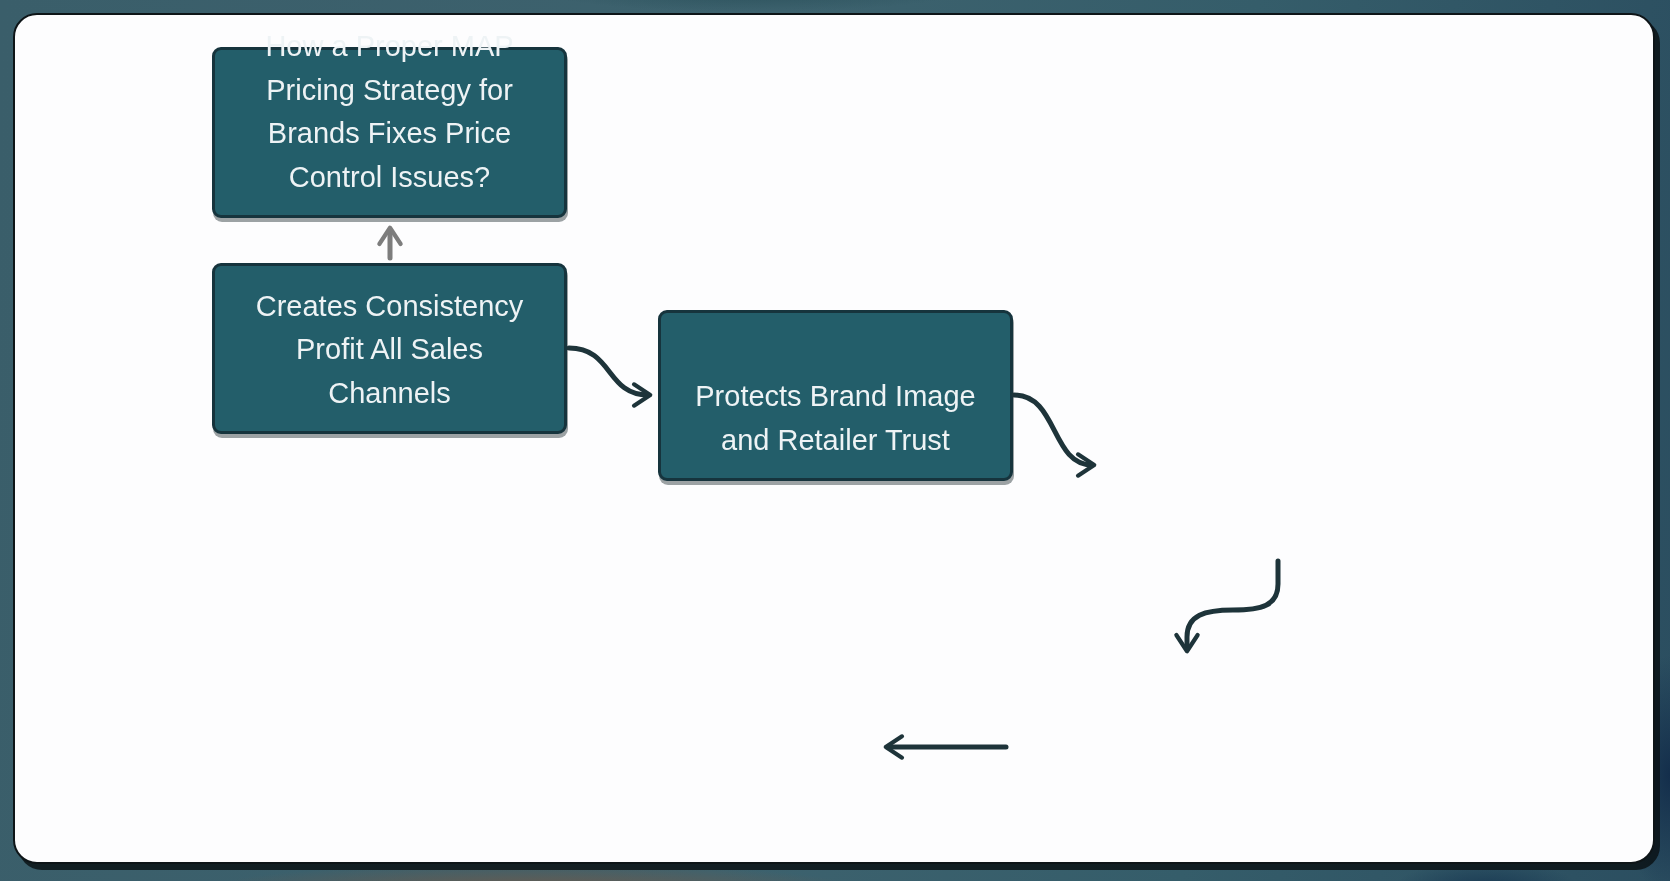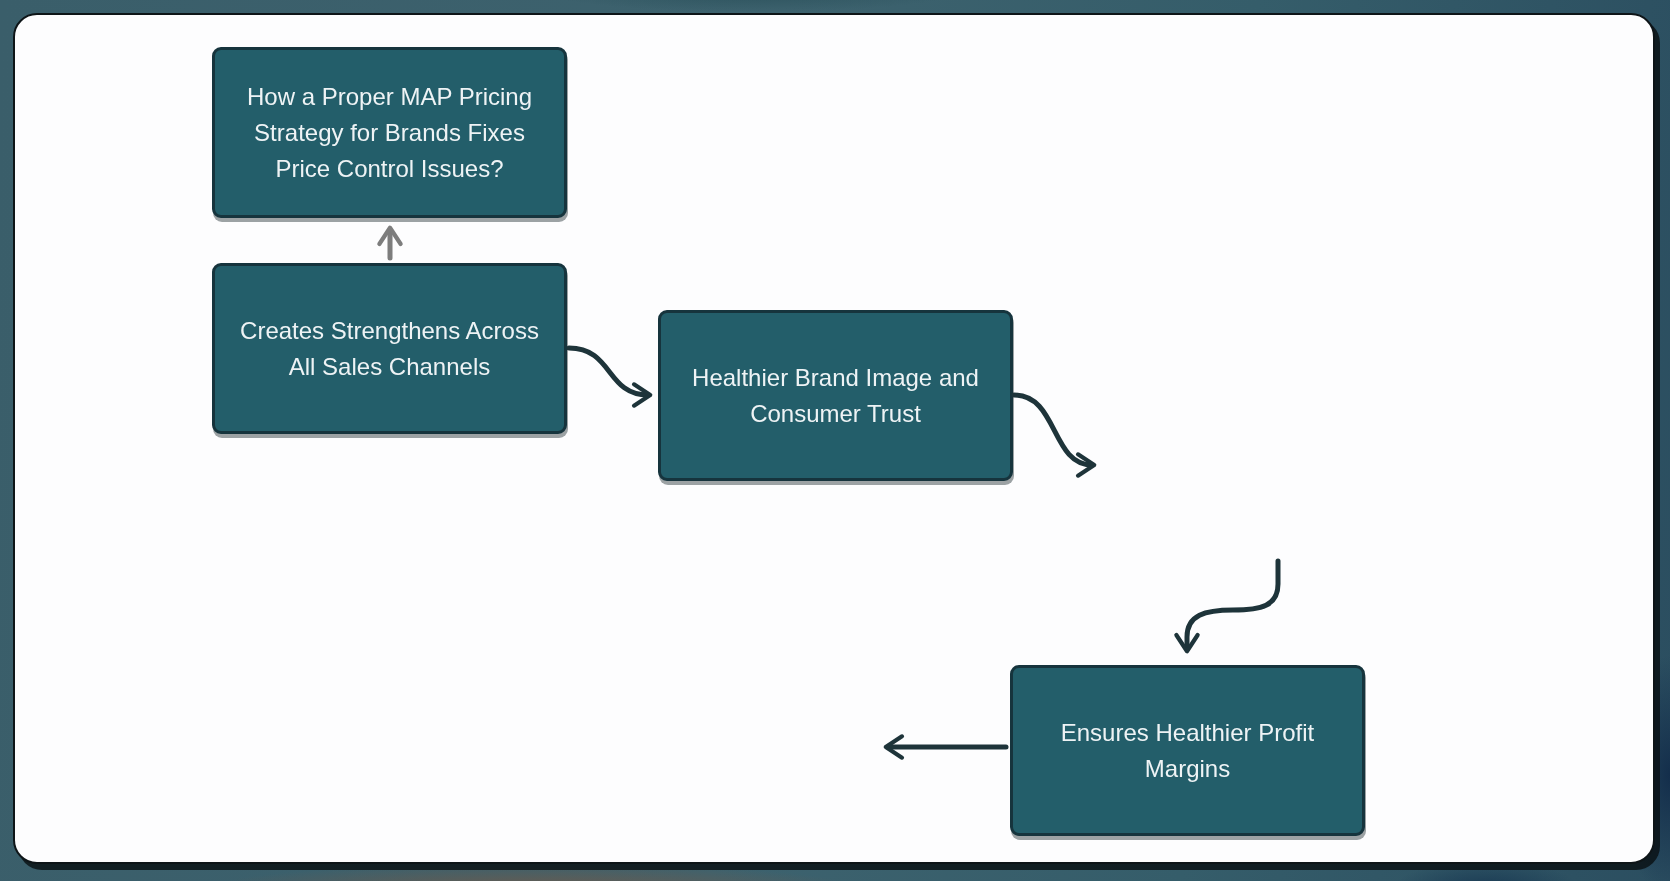--- a/index.html
+++ b/index.html
@@ -30,25 +30,25 @@
   }
   .node {
     position: absolute;
     width: 355px; height: 171px;
     box-sizing: border-box;
     background: #235e6a;
     border: 3px solid #16343d;
     border-radius: 9px;
     box-shadow: 1px 4px 0 rgba(9,24,30,0.4);
     color: #eef3f5;
-    font-size: 24px;
+    font-size: 29px;
     line-height: 1.5;
-    display: flex; align-items: center; justify-content: center;
+    display: flex; align-items: flex-end; justify-content: center;
     text-align: center;
-    padding: 1px 22px;
+    padding: 16px 22px;
   }
   .n1 { left: 212px; top: 47px; }
   .n2 { left: 212px; top: 263px; }
   .n3 { left: 658px; top: 310px; }
   .n4 { left: 1102px; top: 387px; }
   .n5 { left: 1010px; top: 665px; }
   .n6 { left: 517px; top: 665px; }
   svg.edges {
     position: absolute; left: 0; top: 0;
     pointer-events: none;
@@ -61,31 +61,28 @@
 
 <div class="card"></div>
 
 <div class="stage">
 
   <div class="node n1">
     <span>How a Proper MAP Pricing Strategy for Brands Fixes Price Control Issues?</span>
   </div>
 
   <div class="node n2">
-    <span>Creates Strengthens Across All Sales Channels</span>
+    <span>Creates Consistency Profit All Sales Channels</span>
   </div>
 
   <div class="node n3">
-    <span>Healthier Brand Image and Consumer Trust</span>
+    <span>Protects Brand Image and Retailer Trust</span>
   </div>
 
 
-  <div class="node n5">
-    <span>Ensures Healthier Profit Margins</span>
-  </div>
 
 
   <svg class="edges" width="1670" height="881" viewBox="0 0 1670 881">
     <defs>
       <marker id="chevDark" viewBox="0 0 10 10" refX="7" refY="5" markerWidth="5.6" markerHeight="5.6" orient="auto">
         <path d="M2,1.2 L7.8,5 L2,8.8" fill="none" stroke="#1e343a" stroke-width="1.5" stroke-linecap="round" stroke-linejoin="round"></path>
       </marker>
       <marker id="chevGray" viewBox="0 0 10 10" refX="7" refY="5" markerWidth="5.6" markerHeight="5.6" orient="auto">
         <path d="M2,1.2 L7.8,5 L2,8.8" fill="none" stroke="#7d7d7d" stroke-width="1.5" stroke-linecap="round" stroke-linejoin="round"></path>
       </marker>

